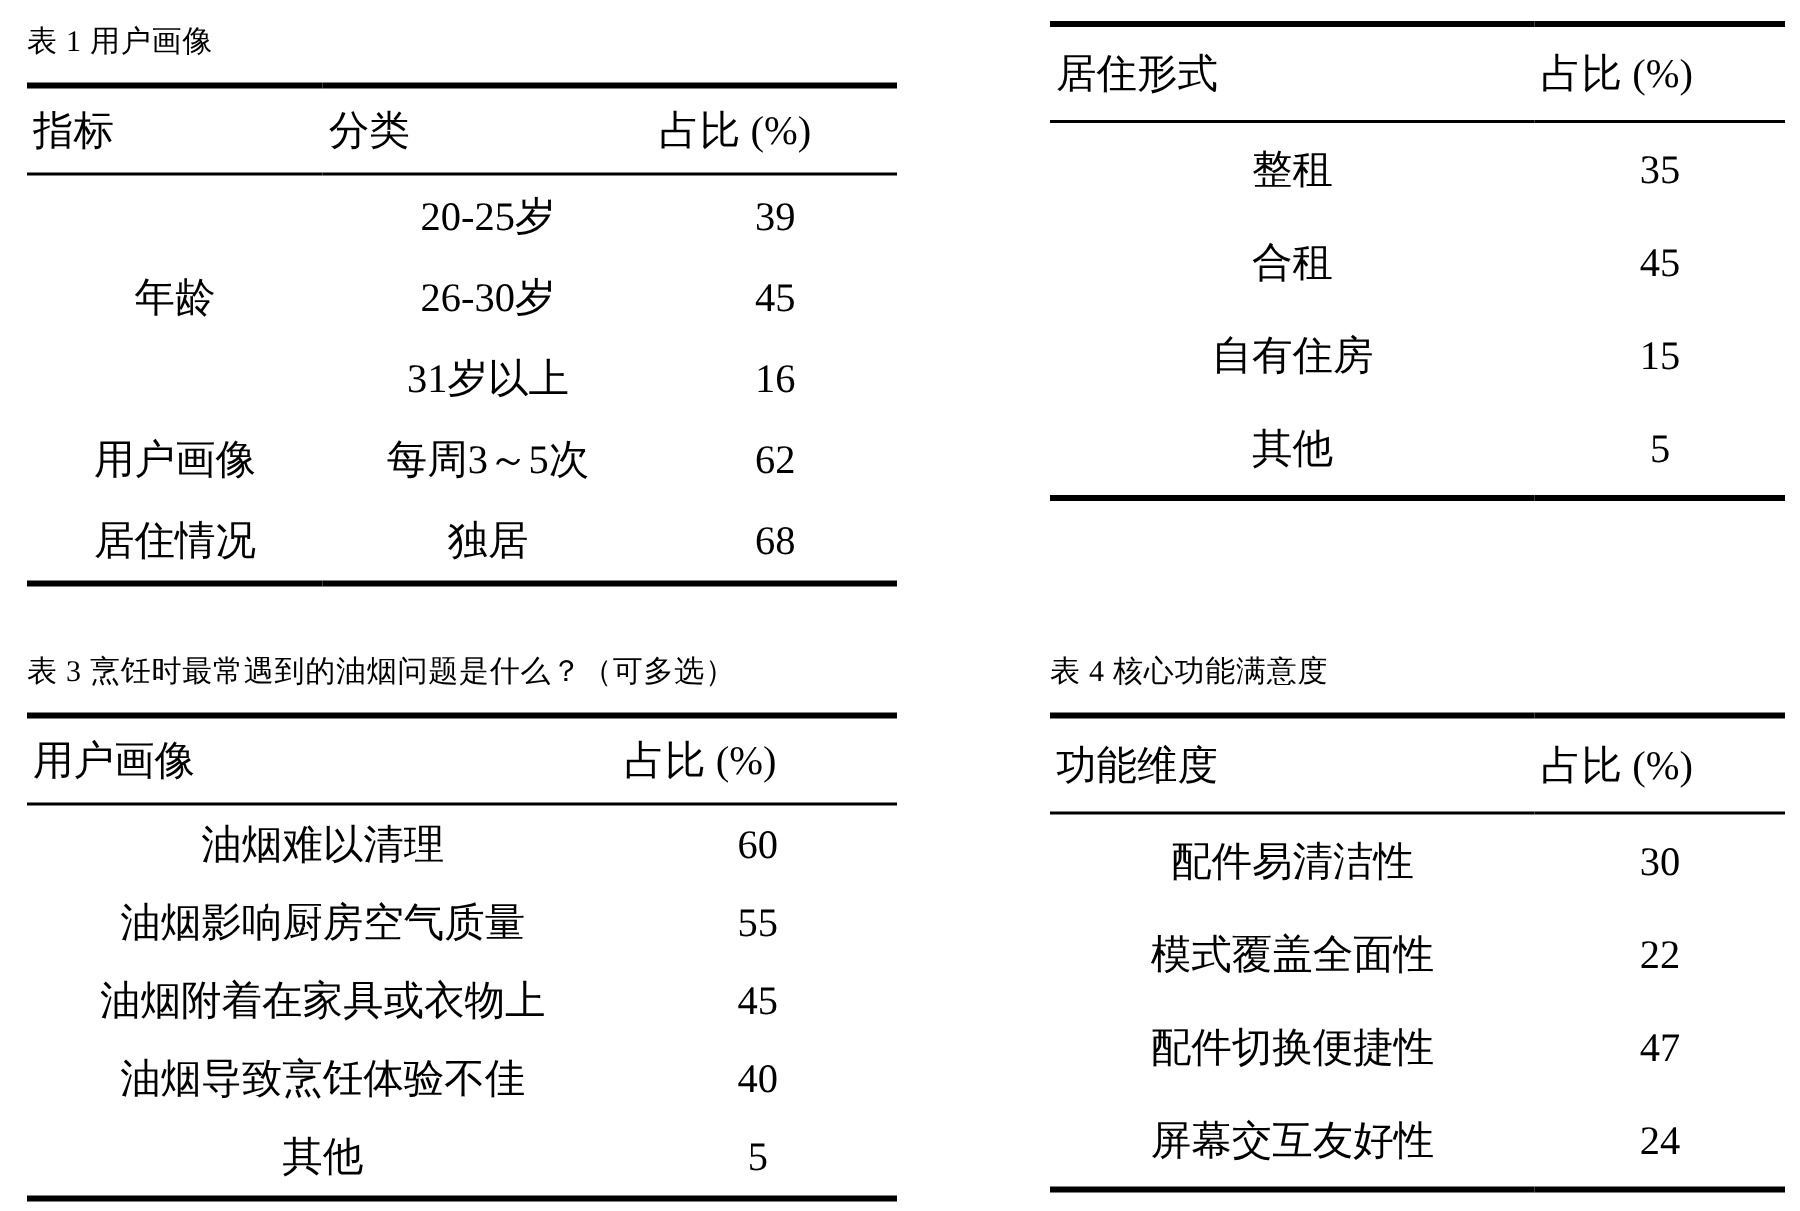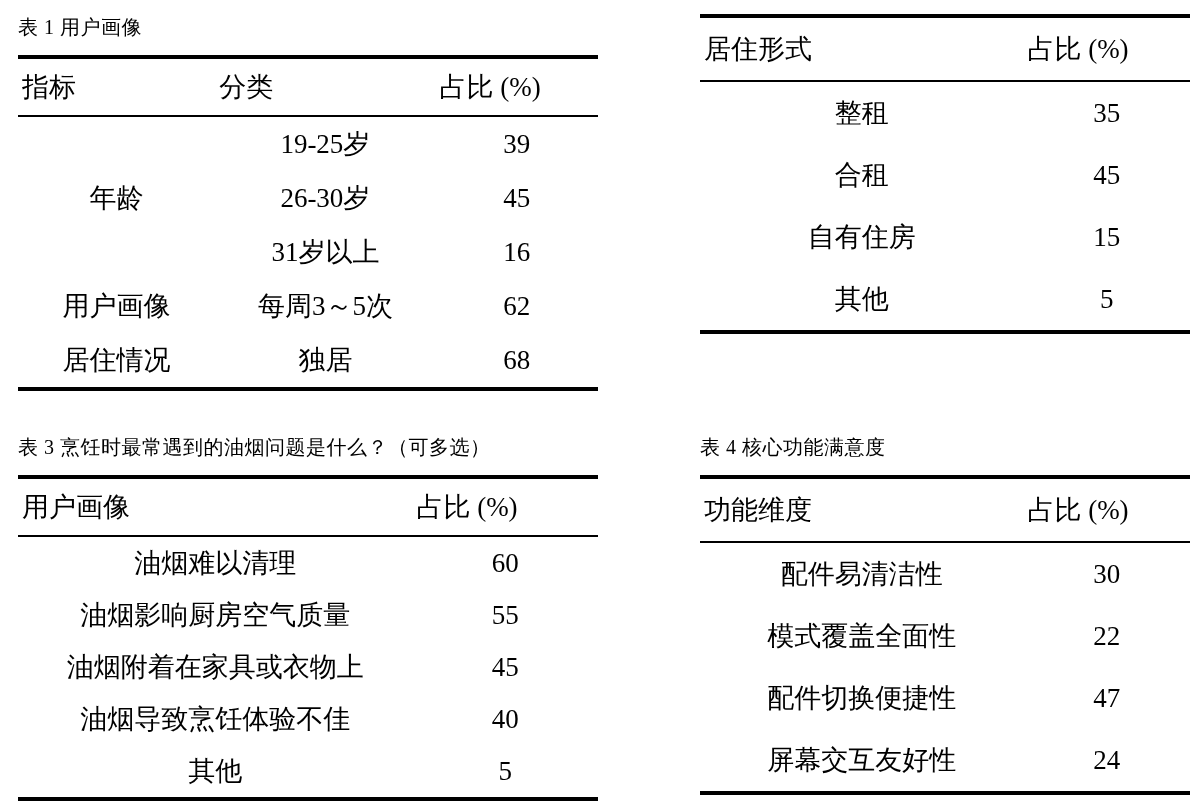--- a/index.html
+++ b/index.html
@@ -96,21 +96,21 @@
         <thead>
           <tr class="top-rule head-row">
             <th class="col-ind">指标</th>
             <th class="col-cat">分类</th>
             <th class="col-pct">占比 (%)</th>
           </tr>
         </thead>
         <tbody>
           <tr>
             <td rowspan="3" class="rowspan-label">年龄</td>
-            <td>19-25岁</td>
+            <td>20-25岁</td>
             <td>39</td>
           </tr>
           <tr>
             <td>26-30岁</td>
             <td>45</td>
           </tr>
           <tr>
             <td>31岁以上</td>
             <td>16</td>
           </tr>

